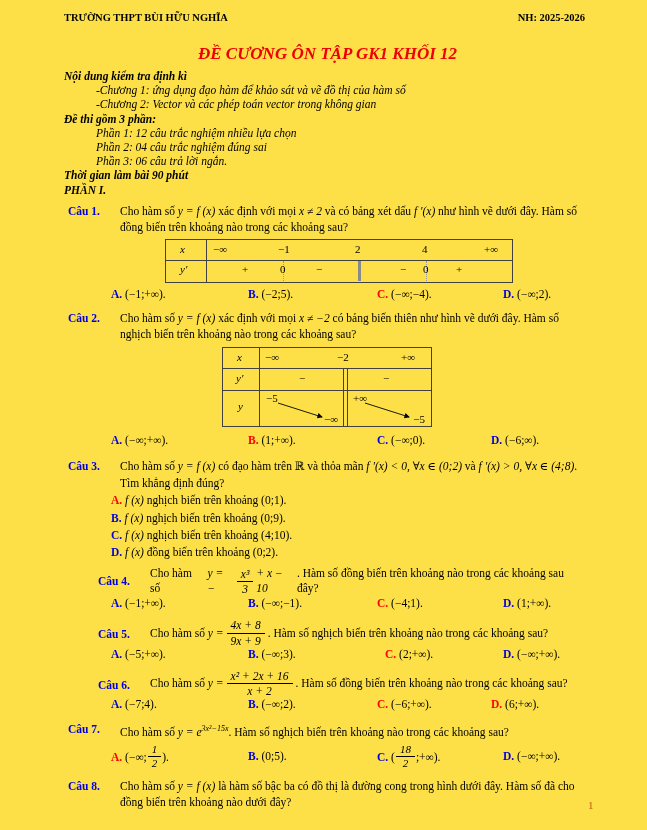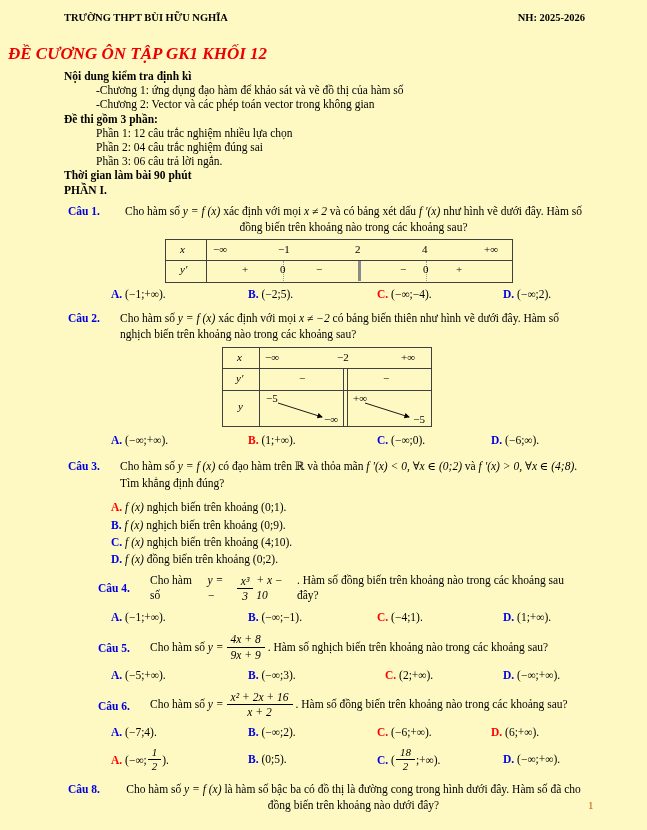--- a/index.html
+++ b/index.html
@@ -1,25 +1,25 @@
 <!DOCTYPE html>
 <html><head>
 <meta charset="utf-8">
 <style>
   html,body { margin:0; padding:0; background:#ffffff; }
   .page {
-    position:relative; width:647px; height:830px; background:#fef9c3;
+    position:relative; width:647px; height:830px; background:#fde047;
     font-family:"Liberation Serif","DejaVu Serif",serif;
     font-size:11.5px; color:#000; overflow:hidden;
   }
   .hdr { display:flex; justify-content:space-between; padding:12px 62px 0 64px;
          font-weight:bold; font-size:10.5px; }
-  .doc-title { margin-top:21px; color:#ee0000;
+  .doc-title { margin-top:21px; text-align:center; color:#ee0000;
                font-weight:bold; font-style:italic; font-size:17px;padding-left:8px; }
-  .intro { margin:5px 40px 0 64px; line-height:14.2px; }
+  .intro { margin:5px 40px 0 64px; line-height:14.2px;font-style:italic; }
   .intro .b { font-weight:bold; }
   .intro .ind { margin-left:32px; }
 
   .question { position:relative; padding-left:120px; padding-right:60px;
               line-height:16.4px; }
   .qlabel { position:absolute; left:68px; top:0; color:#0000e0; font-weight:bold; }
   .m { font-style:italic; }
 
   .optrow { position:relative; height:17px; }
   .opt { position:absolute; top:0; white-space:nowrap; }
@@ -53,22 +53,22 @@
   .btable .h2 { position:absolute; left:0; right:0; top:42px; border-top:1px solid #404040; }
   .dpipe { position:absolute; left:120px; top:20px; bottom:0; width:3px;
            border-left:1px solid #404040; border-right:1px solid #404040; }
   .ycell { position:absolute; top:42px; height:36px; width:83px; }
   .ycell .yt { position:absolute; left:6px; top:2px; }
   .ycell .yb { position:absolute; right:5px; bottom:1px; }
   .ycell svg { position:absolute; left:16px; top:11px; width:58px; height:22px; }
 
   .pagenum { position:absolute; left:588px; top:799px; color:#c55a11; font-size:11px; }
 
-  .mt6{margin-top:6px;text-align:center;} .mt5{margin-top:5px;} .mt7{margin-top:7px;}
-  .mt4{margin-top:4px;} .mt2{margin-top:8px;}
+  .mt6{margin-top:6px;} .mt5{margin-top:5px;} .mt7{margin-top:7px;}
+  .mt4{margin-top:4px;} .mt2{margin-top:1px;}
   .fracline { line-height:15px;margin-left:30px; }
   .fracline .row { display:inline-flex; align-items:center; }
   .optrow.tall { height:28px; }
   .opt .row { display:inline-flex; align-items:center; }
 </style>
 </head>
 <body>
 
 <div class="page">
 
@@ -217,20 +217,24 @@
           <span class="den">x + 2</span>
         </span><span>. Hàm số đồng biến trên khoảng nào trong các khoảng sau?</span></span>
   </div>
   <div class="optrow mt2">
     <span class="opt" style="left:111px"><b class="ol">A.</b> <span>(−7;4).</span></span>
     <span class="opt" style="left:248px"><b class="ol">B.</b> <span>(−∞;2).</span></span>
     <span class="opt" style="left:377px"><b class="ol red">C.</b> <span>(−6;+∞).</span></span>
     <span class="opt" style="left:491px"><b class="ol red">D.</b> <span>(6;+∞).</span></span>
   </div>
 
+  <div class="question mt6">
+    <span class="qlabel">Câu 7.</span>
+    <span><span>Cho hàm số</span> <i class="m">y = e</i><sup class="exp">3x²−15x</sup><span>. Hàm số nghịch biến trên khoảng nào trong các khoảng sau?</span></span>
+  </div>
   <div class="optrow tall mt4">
     <span class="opt" style="left:111px"><span class="row"><b class="ol red">A.</b>&nbsp;<span>(−∞;</span><span class="frac small">
             <span class="num">1</span>
             <span class="den">2</span>
           </span><span>).</span></span></span>
     <span class="opt" style="left:248px;top:6px"><b class="ol">B.</b> <span>(0;5).</span></span>
     <span class="opt" style="left:377px"><span class="row"><b class="ol">C.</b>&nbsp;<span>(</span><span class="frac small">
             <span class="num">18</span>
             <span class="den">2</span>
           </span><span>;+∞).</span></span></span>

